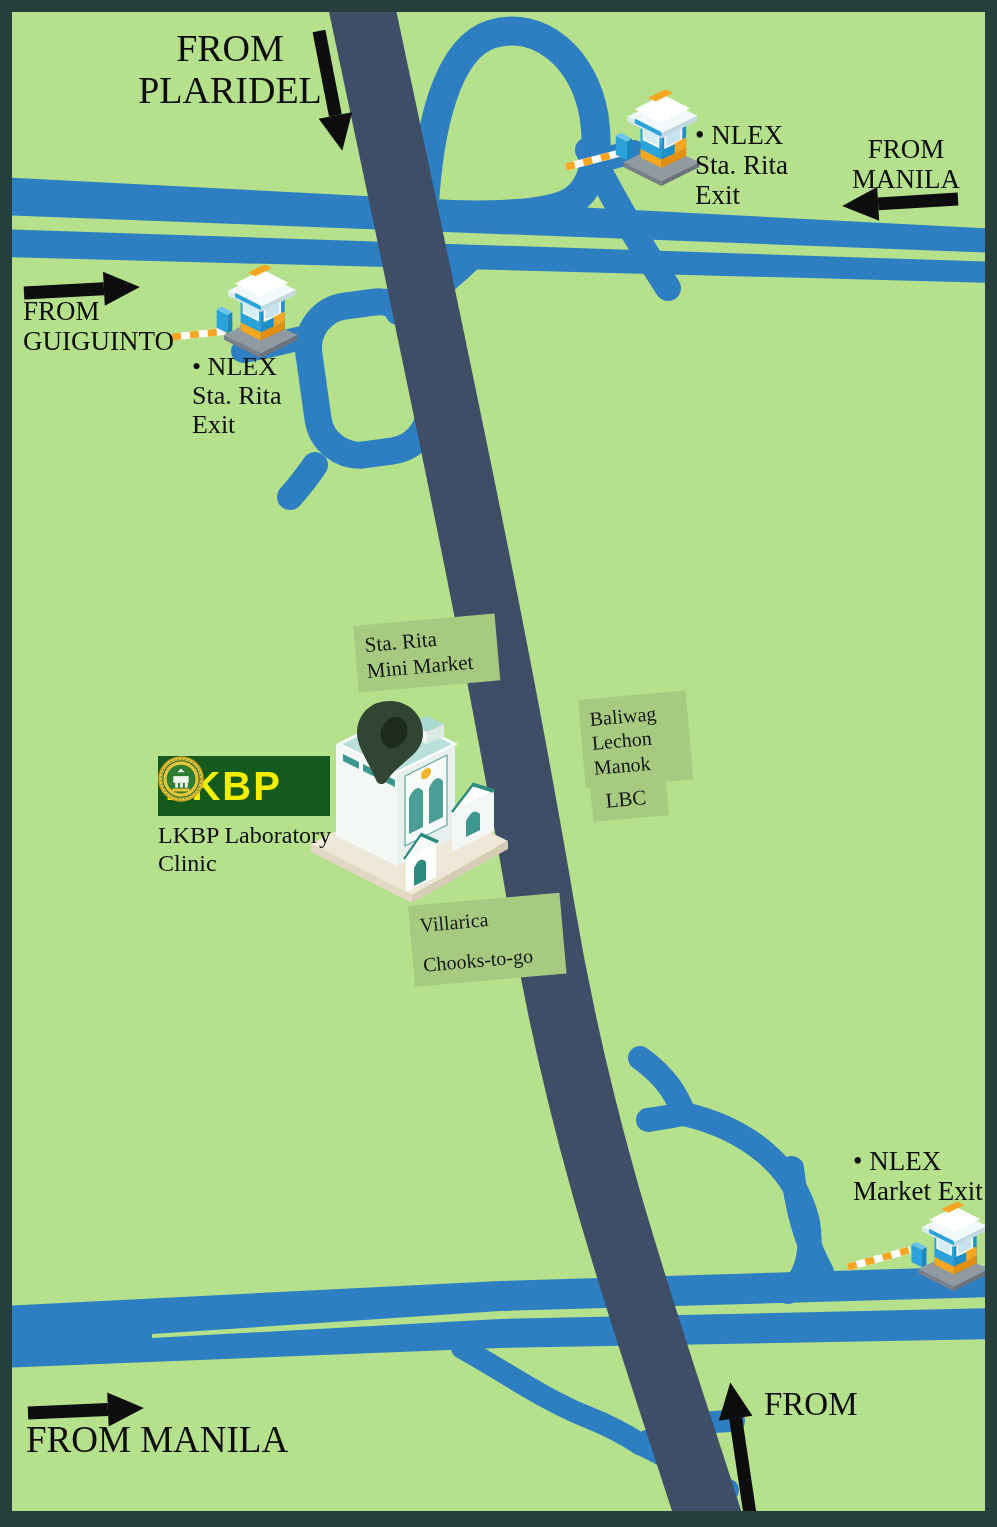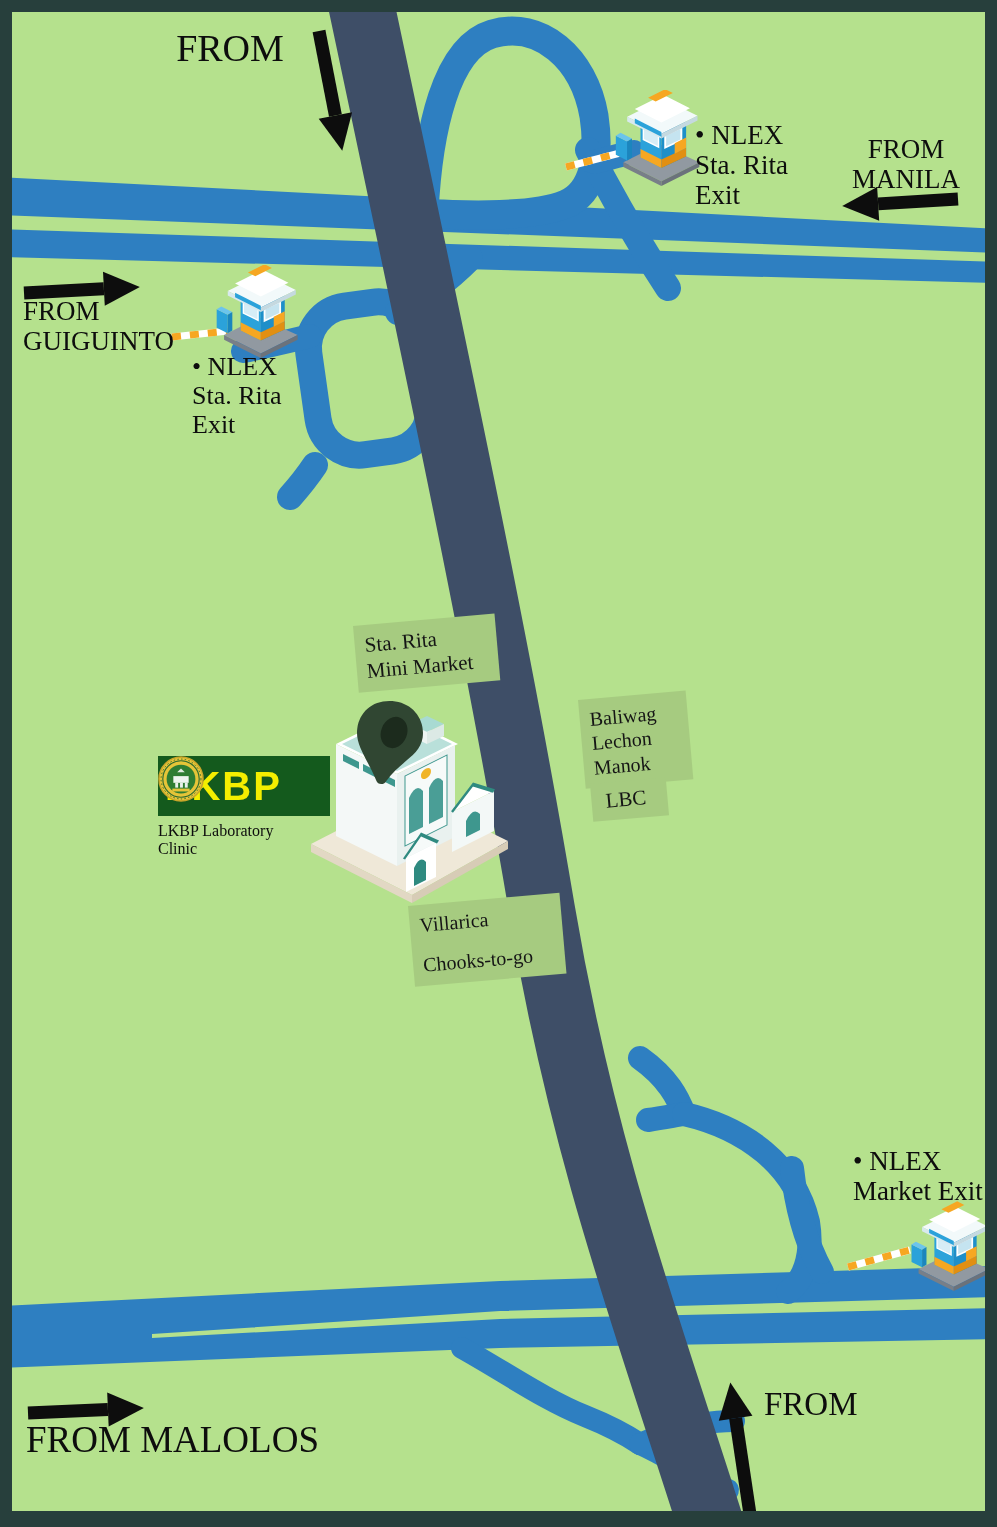--- a/index.html
+++ b/index.html
@@ -15,21 +15,21 @@
   .exit-lbl{font-size:27px;line-height:1.12;}
   .landmark{position:absolute;background:#A6CB80;transform:rotate(-5deg);
             transform-origin:left top;font-size:21px;line-height:1.22;
             padding:8px 10px;color:#151515;}
   .landmark .gap{height:16px;}
   .logo-panel{position:absolute;left:158px;top:756px;width:172px;height:60px;
               background:#145A1D;display:flex;align-items:center;gap:7px;
               padding:0 7px;box-sizing:border-box;}
   .logo-text{font-family:"Liberation Sans", sans-serif;font-weight:bold;
              font-size:40px;color:#F4EE00;letter-spacing:2px;line-height:1;}
-  .clinic-caption{position:absolute;left:158px;top:820px;font-size:16px;line-height:1.15;}
+  .clinic-caption{position:absolute;left:158px;top:820px;font-size:24px;line-height:1.15;}
 </style>
 </head>
 <body>
 
 <div id="stage">
 
 <svg width="997" height="1527" viewBox="0 0 997 1527">
   <defs>
     <clipPath id="mapclip">
           <rect x="12" y="12" width="973" height="1499"></rect>
@@ -186,20 +186,21 @@
       <g transform="translate(751,1521) rotate(-98.5)">
         <rect x="0" y="-6.5" width="104" height="13"></rect>
             <polygon points="104,-17 140,0 104,17"></polygon>
       </g>
     </g>
   </g>
 </svg>
 
 <div class="lbl dir-big center" style="left:110px;top:28px;width:240px;">
   <div>FROM</div>
+  <div>PLARIDEL</div>
 </div>
 
 <div class="lbl dir-med center" style="left:845px;top:135px;width:122px;">
   <div>FROM</div>
   <div>MANILA</div>
 </div>
 
 <div class="lbl dir-med" style="left:23px;top:297px;">
   <div>FROM</div>
   <div>GUIGUINTO</div>
@@ -216,21 +217,21 @@
   <div>Sta. Rita</div>
   <div>Exit</div>
 </div>
 
 <div class="lbl exit-lbl" style="left:853px;top:1146px;">
   <div>• NLEX</div>
   <div>Market Exit</div>
 </div>
 
 <div class="lbl dir-malolos" style="left:26px;top:1420px;">
-  <div>FROM MALOLOS</div>
+  <div>FROM MANILA</div>
 </div>
 
 <div class="lbl dir-tabang" style="left:764px;top:1386px;">
   <div>FROM</div>
 </div>
 
 <div class="landmark" style="left:353px;top:626px;width:122px;">
   <div>Sta. Rita</div>
   <div>Mini Market</div>
 </div>

